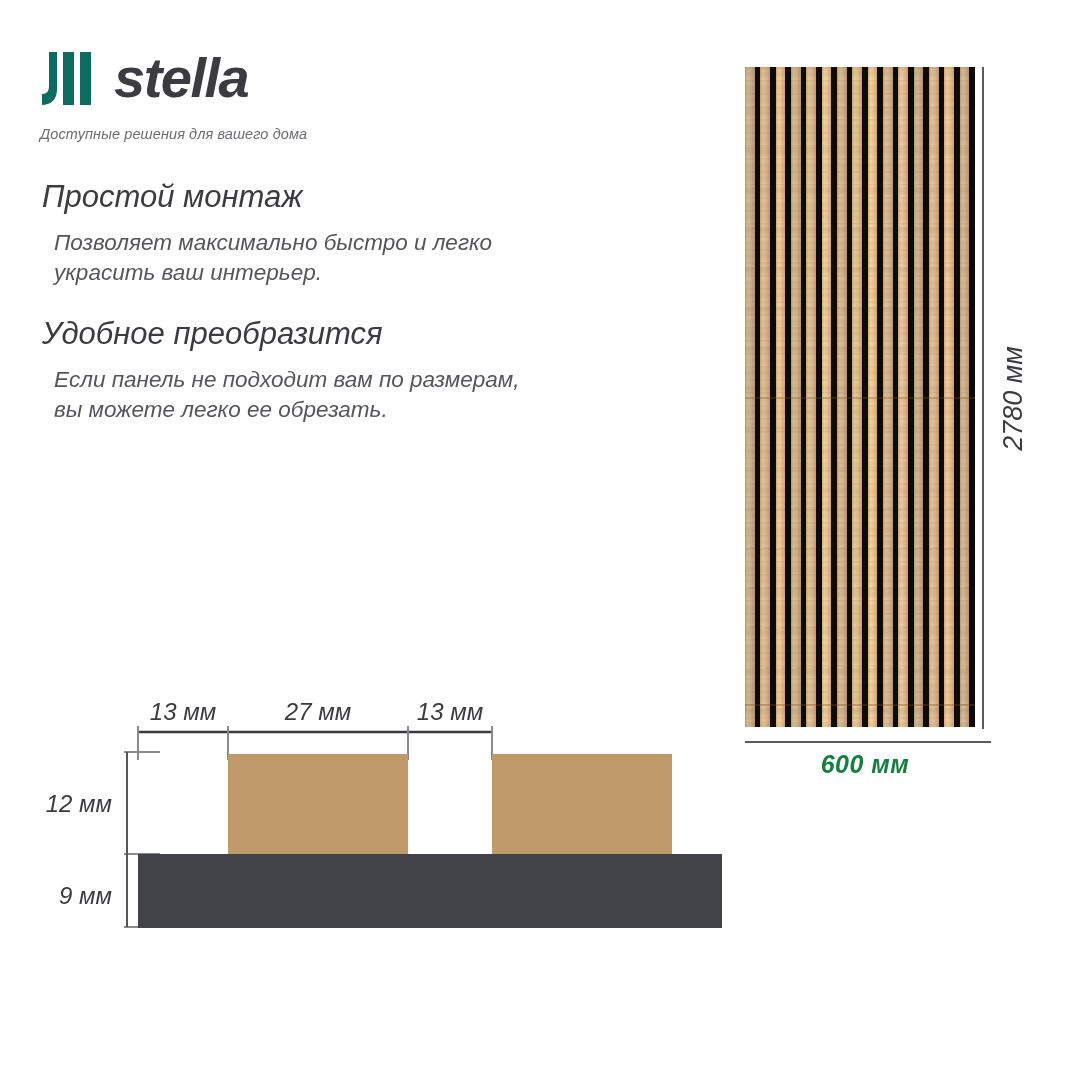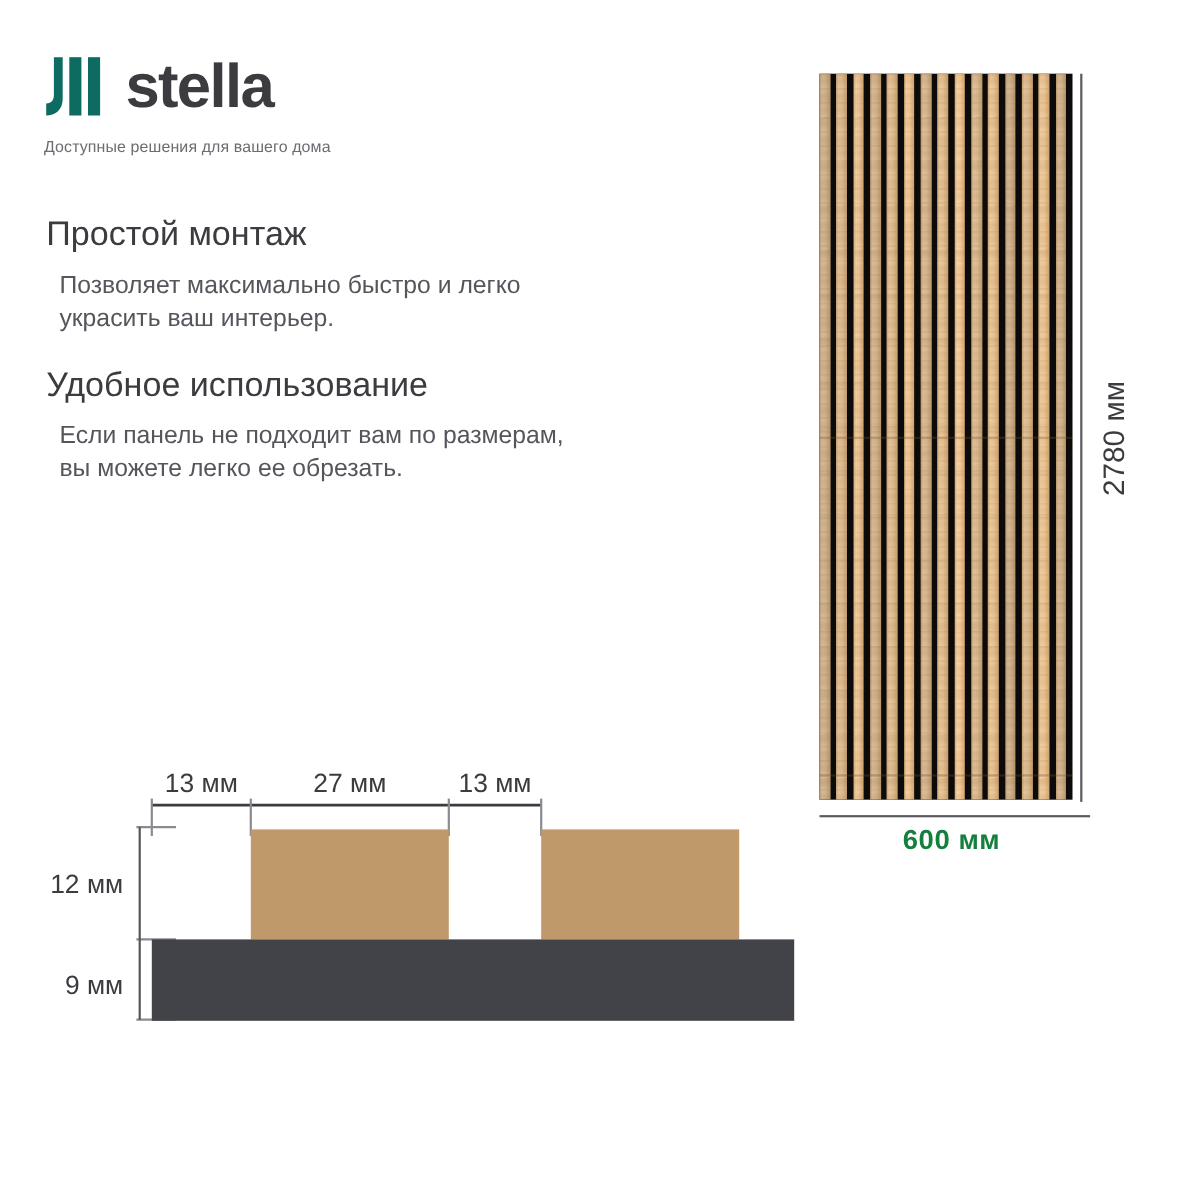--- a/index.html
+++ b/index.html
@@ -7,20 +7,21 @@
     padding: 0;
     background: #ffffff;
   }
   #page {
     position: relative;
     width: 1080px;
     height: 956px;
     background: #ffffff;
     font-family: "Liberation Sans", sans-serif;
     overflow: hidden;
+    font-style: italic;
   }
 
   
   #logo-block {
     position: absolute;
     left: 40px;
     top: 48px;
     width: 420px;
   }
   #logo-row {
@@ -54,21 +55,21 @@
     left: 42px;
     top: 178px;
     width: 620px;
   }
   .feature { margin-bottom: 28px; }
   .feature:last-child { margin-bottom: 0; }
   .feature-title {
     font-size: 31px;
     color: #3b3b40;
     line-height: 1.22;
-    margin: 16px 0 8px 0;
+    margin: 0 0 8px 0;
     font-weight: normal;
   }
   .feature-body {
     font-size: 22.5px;
     color: #55555c;
     line-height: 1.32;
     margin: 12px;
     white-space: pre-line;
   }
 
@@ -234,21 +235,21 @@
 
   <div id="features">
 
     <div class="feature">
       <h2 class="feature-title">Простой монтаж</h2>
       <p class="feature-body">Позволяет максимально быстро и легко
 украсить ваш интерьер.</p>
     </div>
 
     <div class="feature">
-      <h2 class="feature-title">Удобное использование</h2>
+      <h2 class="feature-title">Удобное преобразится</h2>
       <p class="feature-body">Если панель не подходит вам по размерам,
 вы можете легко ее обрезать.</p>
     </div>
 
 
   </div>
 
   <div id="cross-section">
     <svg id="cs-svg" width="760" height="270" viewBox="0 0 760 270">
 

